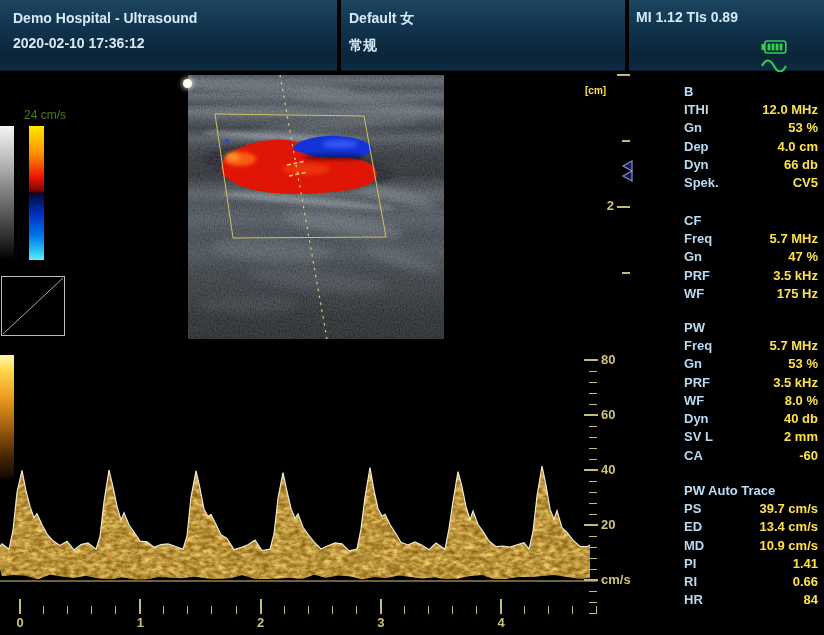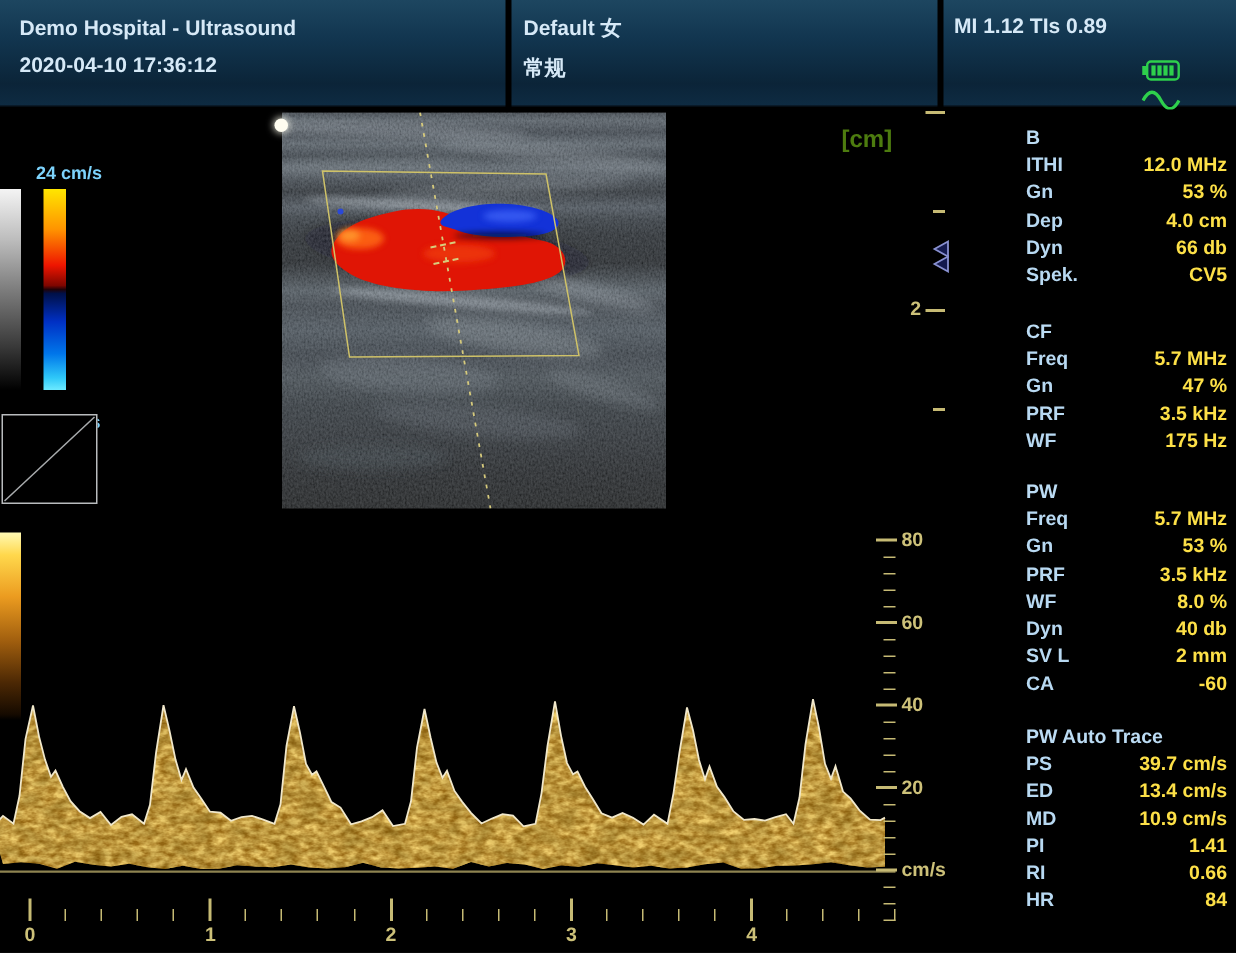--- a/index.html
+++ b/index.html
@@ -15,53 +15,53 @@
   .hline{color:#d6e9f7;font-size:14px;font-weight:bold;white-space:nowrap;}
   .hline.l1{margin-top:10px;}
   .hline.l2{margin-top:9px;}
   .hicons{position:absolute;left:132px;top:40px;width:30px;}
   
   .graybar{position:absolute;left:0;top:126px;width:14px;height:134px;
            background:linear-gradient(180deg,#f4f4f4 0%,#bdbdbd 25%,#7d7d7d 50%,#3a3a3a 78%,#000 100%);}
   .cbar{position:absolute;left:29px;top:126px;width:15px;height:134px;
         background:linear-gradient(180deg,#ffe600 0%,#ff9400 20%,#ee1500 38%,#7e0600 48%,#200208 50%,
                    #001048 52%,#0030c4 66%,#0076ea 82%,#2fc8f8 94%,#6ceaff 100%);}
-  .cscale-label{position:absolute;color:#7dd3fc;font-size:12px;font-weight:bold;}
+  .cscale-label{position:absolute;color:#4d7c0f;font-size:12px;font-weight:normal;}
   .curvebox{position:absolute;left:1px;top:276px;width:62px;height:58px;border:1px solid #b9bcbe;background:#000;}
   .pwbar{position:absolute;left:0;top:355px;width:14px;height:125px;
          background:linear-gradient(180deg,#fff9b4 0%,#ffd84c 12%,#ec9c20 34%,#a05e0e 58%,#4c2804 80%,#150a00 97%,#000 100%);}
   
   .bmode{position:absolute;left:188px;top:75px;}
   .odot{position:absolute;left:183px;top:79px;width:9px;height:9px;border-radius:50%;
         background:#fffdf0;box-shadow:0 0 5px 1px rgba(255,255,240,.75);}
   .spec{position:absolute;left:0;top:348px;}
   
   .tick,.vdash{position:absolute;background:#c6ba74;}
   .axlabel{position:absolute;color:#cdc179;font-size:13px;font-weight:bold;line-height:16px;white-space:nowrap;}
   .tlab{width:16px;text-align:center;}
   .dlabel{text-align:right;}
-  .cmunit{position:absolute;left:561px;top:85px;color:#4d7c0f;font-size:16px;font-weight:bold;}
+  .cmunit{position:absolute;left:585px;top:85px;color:#fde047;font-size:10px;font-weight:bold;}
   .focus{position:absolute;left:620px;top:160px;}
   
   .panel{position:absolute;left:684px;top:0;width:134px;height:635px;}
   .psec{position:absolute;left:0;width:134px;}
   .prow{display:flex;justify-content:space-between;height:18.3px;align-items:center;
         color:#b8d9f2;font-size:13px;font-weight:bold;white-space:nowrap;}
   .prow .pv{color:#fde047;}
   .ptitle{justify-content:flex-start;color:#bcdcf4;}
 </style>
 </head>
 <body>
 
 <div class="stage">
 
   <div class="titlebar">
     <div class="hsec s1">
       <div class="hline l1">Demo Hospital - Ultrasound</div>
-      <div class="hline l2">2020-04-10 17:36:12</div>
+      <div class="hline l2">2020-02-10 17:36:12</div>
     </div>
     <div class="hsec s2">
       <div class="hline l1">Default 女</div>
       <div class="hline l2">常规</div>
     </div>
     <div class="hsec s3">
       <div class="hline l2">MI 1.12 TIs 0.89</div>
       <div class="hicons">
         <svg width="26" height="14" viewBox="0 0 26 14">
           <rect x="0.5" y="4" width="3" height="6" fill="#2ed04c"></rect>

